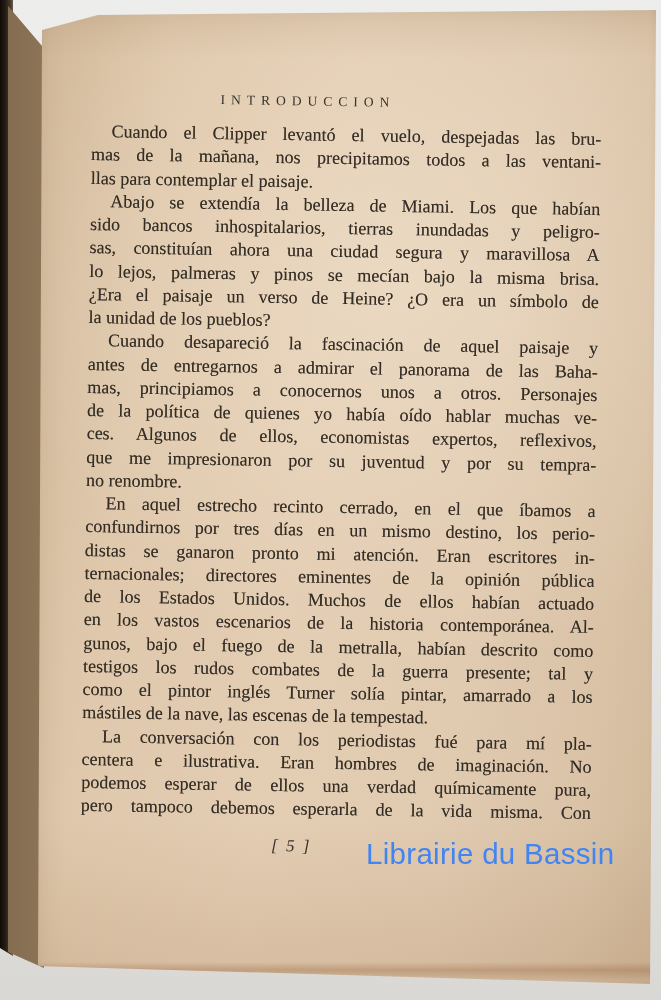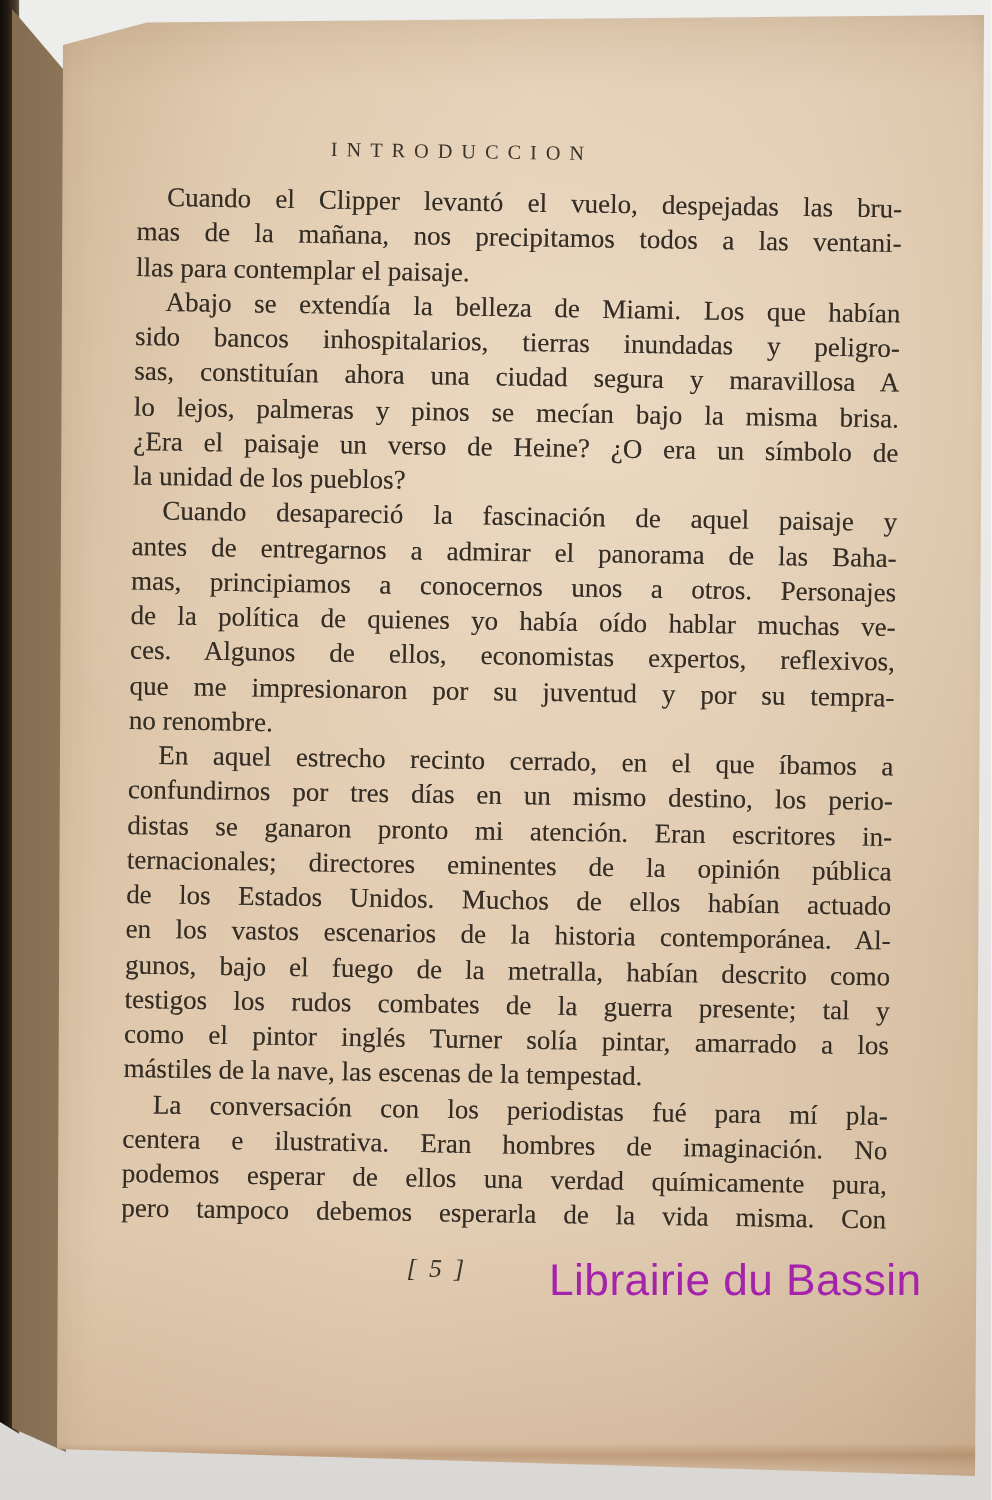--- a/index.html
+++ b/index.html
@@ -72,21 +72,21 @@
   .indent{text-indent:20px;}
   .pageno{
     margin-top:15px;text-align:center;transform:translateX(-44px);
     font-style:italic;font-size:17px;letter-spacing:2px;color:#38322a;
   }
 
   
   .watermark{
     position:absolute;left:366px;top:838px;
     font-family:"Liberation Sans",sans-serif;font-size:29.5px;line-height:32px;
-    letter-spacing:.3px;color:#a21caf;opacity:.96;white-space:nowrap;
+    letter-spacing:.3px;color:#3b82f6;opacity:.96;white-space:nowrap;
   }
 </style>
 </head>
 <body>
 
 <div class="photo">
 
   <div class="spine"></div>
 
   <div class="prev-edge">

